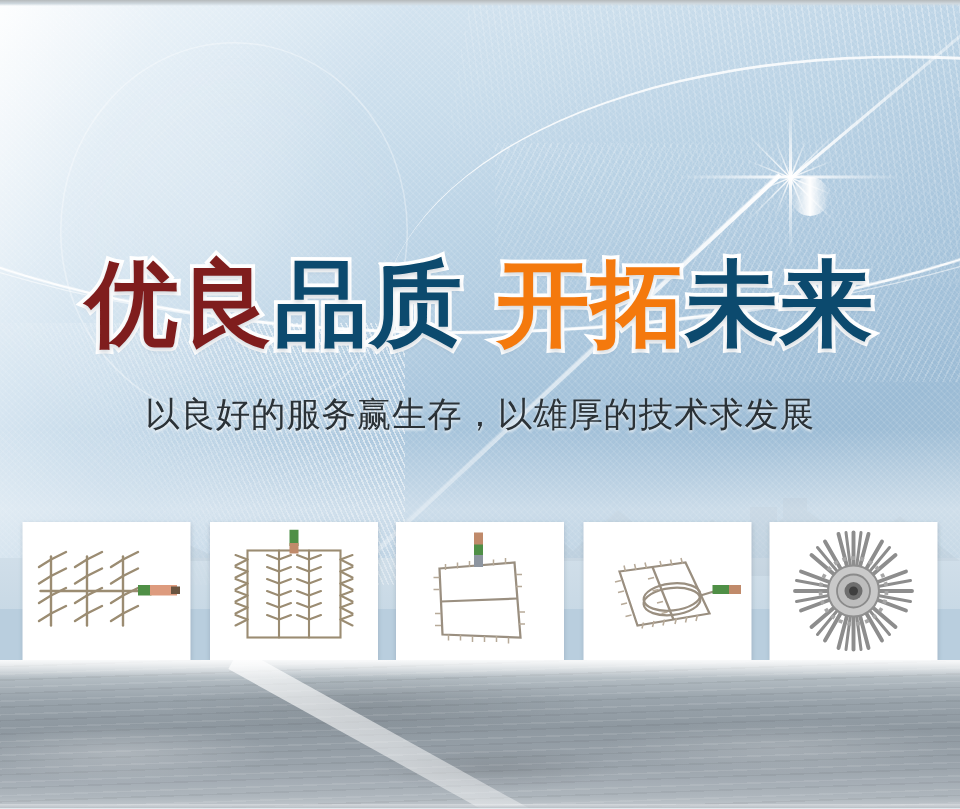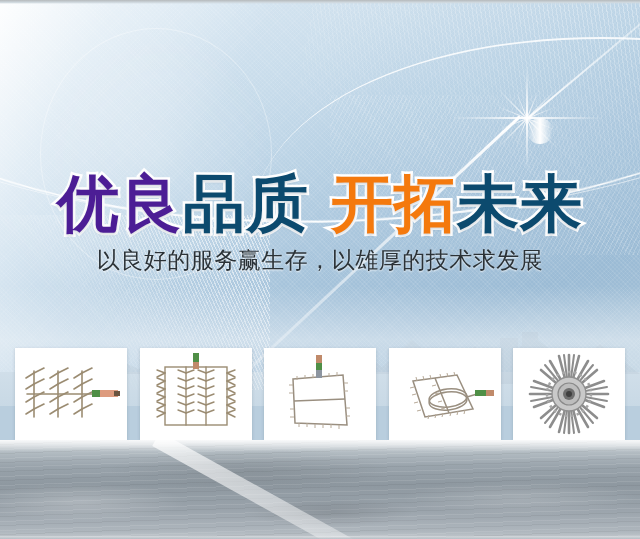--- a/index.html
+++ b/index.html
@@ -200,28 +200,28 @@
     font-weight:bold;
     letter-spacing:1px;
     white-space:nowrap;
   }
   .headline span{
     display:inline-block;
     -webkit-text-stroke:5px #ffffff;
     paint-order:stroke fill;
     text-shadow:0 2px 3px rgba(90,110,130,.25);
   }
-  .hl-blue{color:#4c1d95;}
+  .hl-blue{color:#7f1d1d;}
   .hl-black{color:#0c4a6e;}
   .hl-orange{color:#f4790d;}
   .hl-gap{display:inline-block;width:22px;}
 
   
   .subtitle{
-    position:absolute;left:0;top:244px;width:640px;
+    position:absolute;left:0;top:260px;width:640px;
     text-align:center;
     font-size:23px;line-height:32px;
     color:#2b3237;
     letter-spacing:.5px;
     white-space:nowrap;
     text-shadow:0 1px 2px rgba(255,255,255,.8);
   }
 
   
   .cards{

